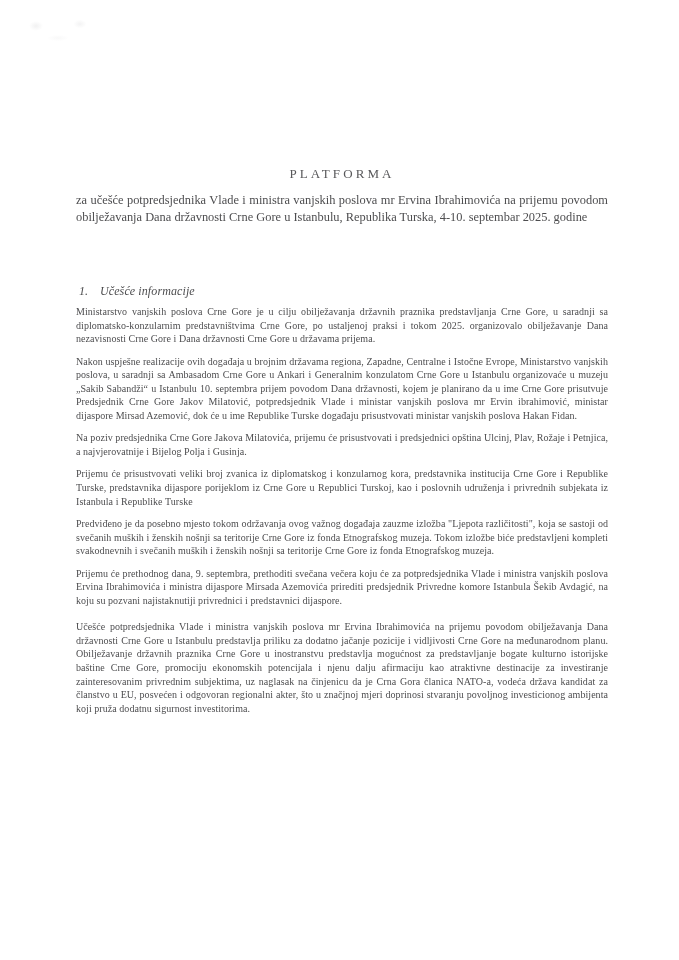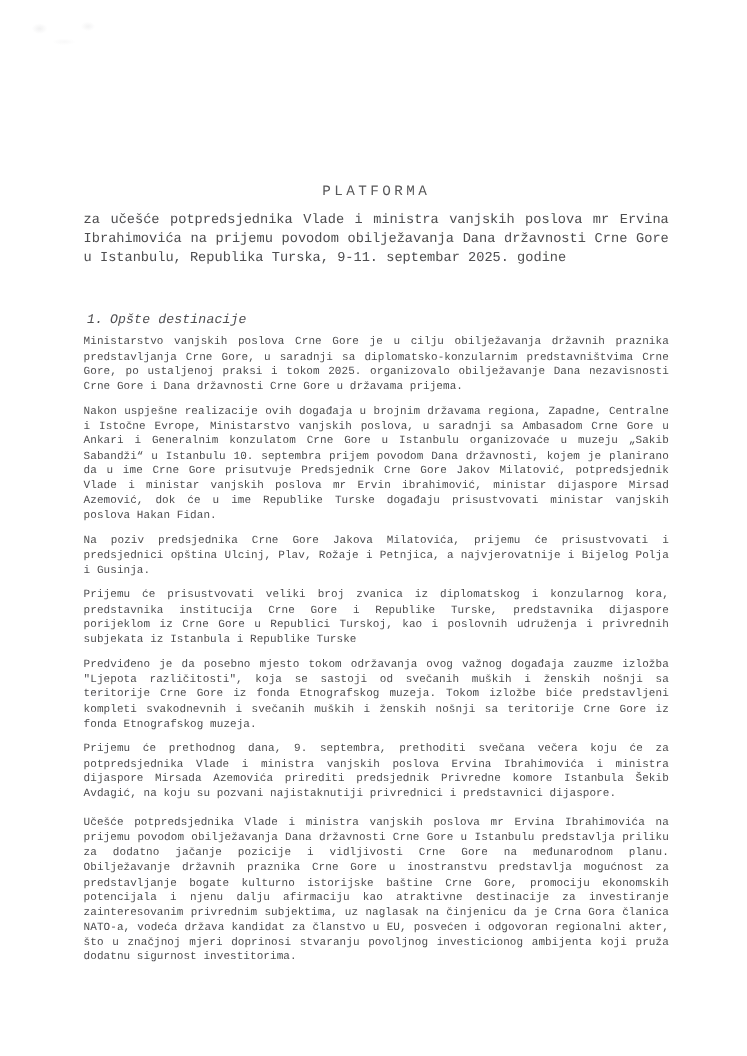--- a/index.html
+++ b/index.html
@@ -6,21 +6,21 @@
     margin: 0;
     padding: 0;
     background: #ffffff;
   }
   .page {
     position: relative;
     width: 679px;
     height: 960px;
     background: #ffffff;
     overflow: hidden;
-    font-family: Liberation Mono, monospace;
+    font-family: Liberation Serif, serif;
     color: #4f4f4f;
   }
   
   .scan-smudge {
     position: absolute;
     top: 14px;
     left: 22px;
     width: 78px;
     height: 30px;
     background:
@@ -102,24 +102,24 @@
 <body>
 
 <div class="page">
 
   <div class="scan-smudge"></div>
 
   <div class="content">
 
     <div class="doc-title">PLATFORMA</div>
 
-    <div class="subtitle">za učešće potpredsjednika Vlade i ministra vanjskih poslova mr Ervina Ibrahimovića na prijemu povodom obilježavanja Dana državnosti Crne Gore u Istanbulu, Republika Turska, 9-11. septembar 2025. godine</div>
+    <div class="subtitle">za učešće potpredsjednika Vlade i ministra vanjskih poslova mr Ervina Ibrahimovića na prijemu povodom obilježavanja Dana državnosti Crne Gore u Istanbulu, Republika Turska, 4-10. septembar 2025. godine</div>
 
     <div class="section-num">
-      <span class="num">1.</span><span>Opšte destinacije</span>
+      <span class="num">1.</span><span>Učešće informacije</span>
     </div>
 
     <div class="body-block">
 
       <p class="para">Ministarstvo vanjskih poslova Crne Gore je u cilju obilježavanja državnih praznika predstavljanja Crne Gore, u saradnji sa diplomatsko-konzularnim predstavništvima Crne Gore, po ustaljenoj praksi i tokom 2025. organizovalo obilježavanje Dana nezavisnosti Crne Gore i Dana državnosti Crne Gore u državama prijema.</p>
       <p class="para">Nakon uspješne realizacije ovih događaja u brojnim državama regiona, Zapadne, Centralne i Istočne Evrope, Ministarstvo vanjskih poslova, u saradnji sa Ambasadom Crne Gore u Ankari i Generalnim konzulatom Crne Gore u Istanbulu organizovaće u muzeju „Sakib Sabandži“ u Istanbulu 10. septembra prijem povodom Dana državnosti, kojem je planirano da u ime Crne Gore prisutvuje Predsjednik Crne Gore Jakov Milatović, potpredsjednik Vlade i ministar vanjskih poslova mr Ervin ibrahimović, ministar dijaspore Mirsad Azemović, dok će u ime Republike Turske događaju prisustvovati ministar vanjskih poslova Hakan Fidan.</p>
       <p class="para">Na poziv predsjednika Crne Gore Jakova Milatovića, prijemu će prisustvovati i predsjednici opština Ulcinj, Plav, Rožaje i Petnjica, a najvjerovatnije i Bijelog Polja i Gusinja.</p>
       <p class="para">Prijemu će prisustvovati veliki broj zvanica iz diplomatskog i konzularnog kora, predstavnika institucija Crne Gore i Republike Turske, predstavnika dijaspore porijeklom iz Crne Gore u Republici Turskoj, kao i poslovnih udruženja i privrednih subjekata iz Istanbula i Republike Turske</p>
       <p class="para">Predviđeno je da posebno mjesto tokom održavanja ovog važnog događaja zauzme izložba "Ljepota različitosti", koja se sastoji od svečanih muških i ženskih nošnji sa teritorije Crne Gore iz fonda Etnografskog muzeja. Tokom izložbe biće predstavljeni kompleti svakodnevnih i svečanih muških i ženskih nošnji sa teritorije Crne Gore iz fonda Etnografskog muzeja.</p>
       <p class="para">Prijemu će prethodnog dana, 9. septembra, prethoditi svečana večera koju će za potpredsjednika Vlade i ministra vanjskih poslova Ervina Ibrahimovića i ministra dijaspore Mirsada Azemovića prirediti predsjednik Privredne komore Istanbula Šekib Avdagić, na koju su pozvani najistaknutiji privrednici i predstavnici dijaspore.</p>

